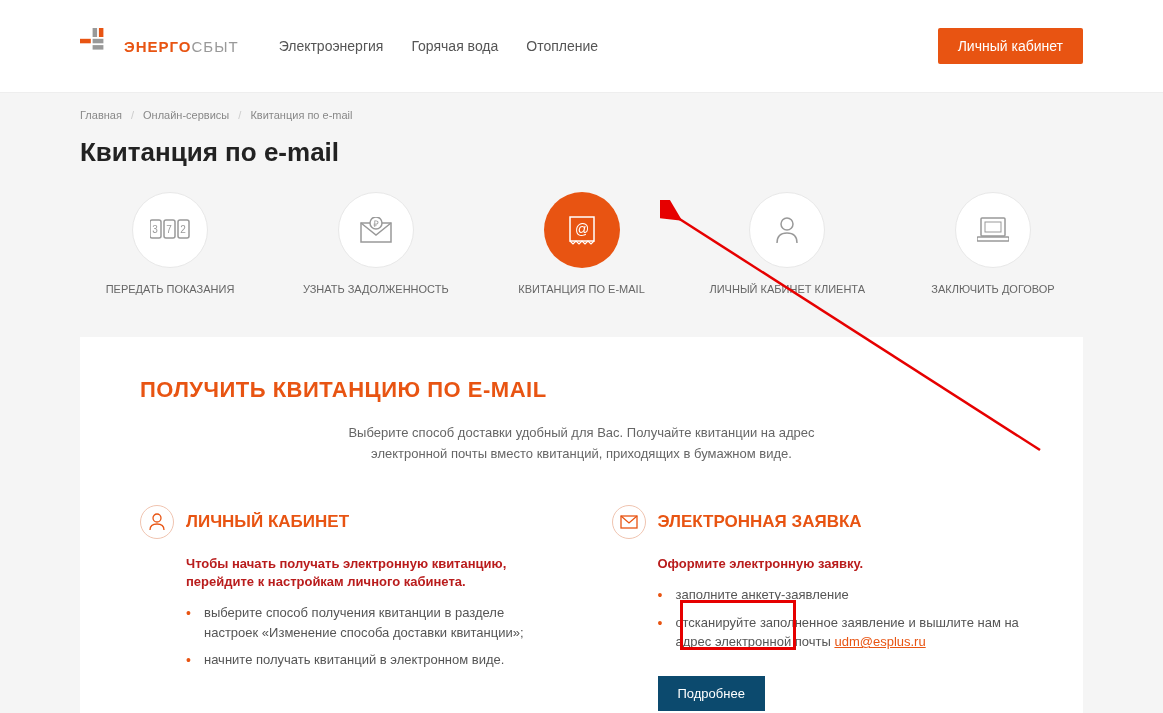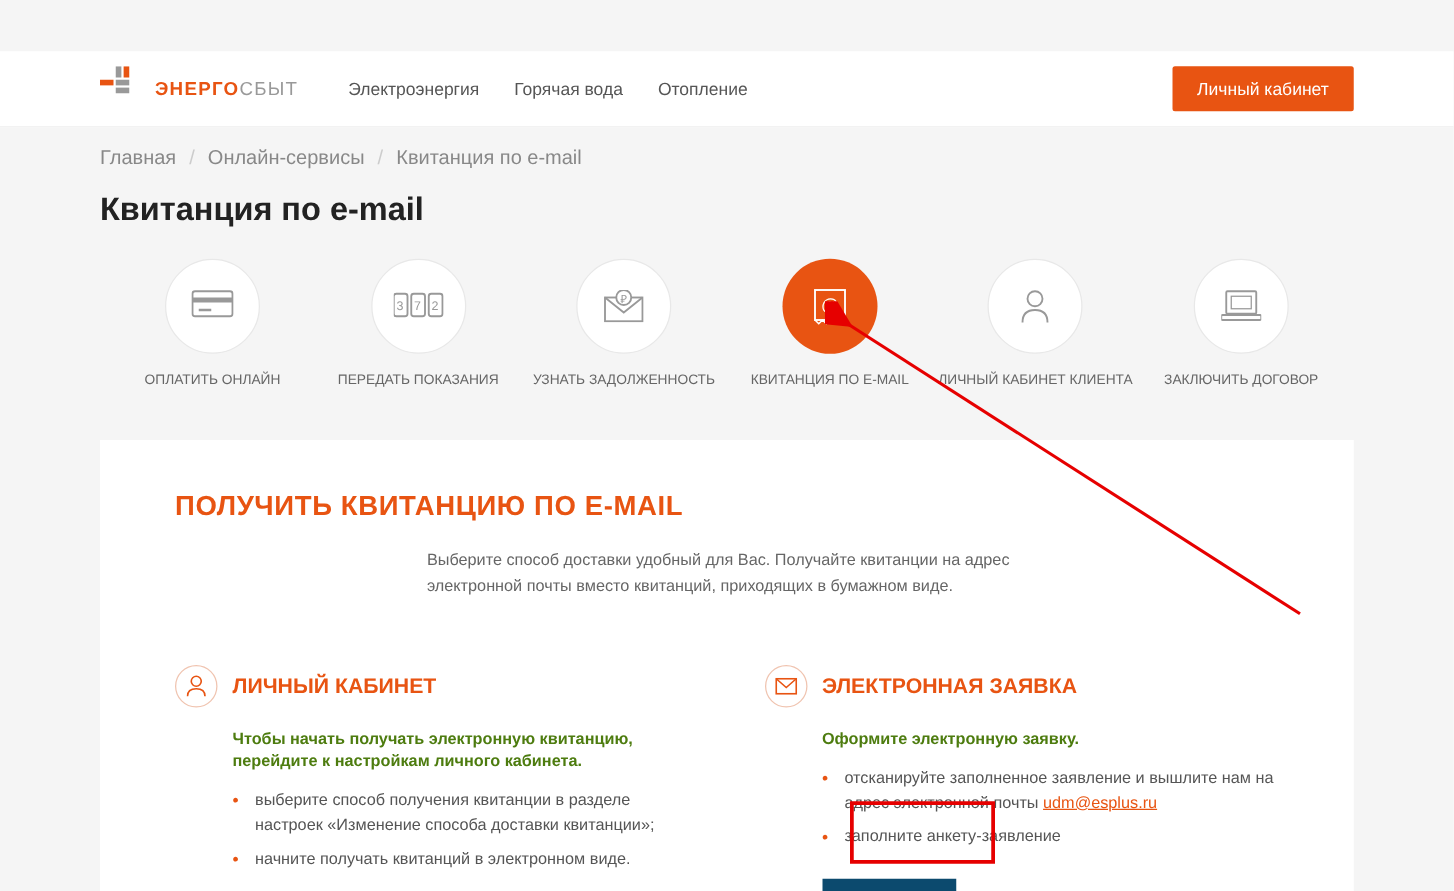--- a/index.html
+++ b/index.html
@@ -1,49 +1,49 @@
 <!DOCTYPE html>
 <html><head>
   <meta charset="utf-8">
   <style>
     * { margin: 0; padding: 0; box-sizing: border-box; }
     body { font-family: Arial, sans-serif; background: #f5f5f5; color: #333; }
     .wrapper { width: 1163px; margin: 0 auto; background: #fff; position: relative; }
-    .header { display: flex; align-items: center; padding: 12px 80px; border-bottom: 1px solid #eee; margin-top: 41px; }
+    .header { display: flex; align-items: center; padding: 28px 80px; border-bottom: 1px solid #eee; }
     .logo { display: flex; align-items: center; margin-right: 40px; }
     .logo-svg { width: 36px; height: 36px; }
     .logo-text { margin-left: 8px; font-size: 15px; letter-spacing: 1px; }
     .logo-text .o { color: #e85412; font-weight: bold; }
     .logo-text .g { color: #999; }
     .nav { display: flex; gap: 28px; flex: 1; align-items: flex-end; }
     .nav-item { color: #555; font-size: 14px; cursor: pointer; }
     .header-btn { background: #e85412; color: #fff; padding: 10px 20px; border: none; font-size: 14px; cursor: pointer; border-radius: 2px; }
     
     .page { background: #f5f5f5; padding: 0 80px 40px; }
-    .breadcrumb { padding: 16px 0; font-size: 16px; color: #888; }
+    .breadcrumb { padding: 16px 0; font-size: 11px; color: #888; }
     .breadcrumb a { color: #888; text-decoration: none; }
     .breadcrumb .sep { margin: 0 6px; color: #ccc; }
     .page-title { font-size: 26px; color: #222; margin-bottom: 24px; font-weight: 600; }
     
     .circles { display: flex; justify-content: space-between; margin-bottom: 40px; padding: 0 10px; }
     .circle-item { display: flex; flex-direction: column; align-items: center; width: 160px; cursor: pointer; }
     .circle { width: 76px; height: 76px; border-radius: 50%; background: #fff; border: 1px solid #e8e8e8; display: flex; align-items: center; justify-content: center; margin-bottom: 14px; }
     .circle.active { background: #e85412; border: none; }
     .circle-label { font-size: 11px; color: #666; text-align: center; text-transform: uppercase; line-height: 1.4; }
     
     .panel { background: #fff; padding: 40px 60px 50px; }
     .panel-title { color: #e85412; font-size: 22px; font-weight: 600; text-align: left; margin-bottom: 20px; letter-spacing: 0.5px; }
-    .panel-sub { color: #666; font-size: 13px; text-align: left; line-height: 1.6; max-width: 480px; margin: 0 auto 52px; }
+    .panel-sub { color: #666; font-size: 13px; text-align: center; line-height: 1.6; max-width: 480px; margin: 0 auto 40px; }
     
     .cols { display: flex; gap: 60px; }
     .col { flex: 1; }
     .col-head { display: flex; align-items: center; gap: 12px; margin-bottom: 16px; }
     .col-icon { width: 34px; height: 34px; border-radius: 50%; border: 1px solid #f0c4b0; display: flex; align-items: center; justify-content: center; }
     .col-title { color: #e85412; font-size: 17px; font-weight: 600; text-transform: uppercase; }
-    .col-intro { font-size: 13px; font-weight: 600; color: #4d7c0f; margin-bottom: 12px; line-height: 1.4; margin-left: 46px; }
+    .col-intro { font-size: 13px; font-weight: 600; color: #b91c1c; margin-bottom: 12px; line-height: 1.4; margin-left: 46px; }
     .col ul { list-style: none; margin-left: 46px; }
     .col li { font-size: 13px; color: #555; line-height: 1.5; margin-bottom: 8px; position: relative; padding-left: 18px; }
     .col li::before { content: "•"; color: #e85412; position: absolute; left: 0; font-size: 14px; }
     .col a.mail { color: #e85412; text-decoration: underline; }
     .more-btn { background: #0c4a6e; color: #fff; border: none; padding: 10px 20px; font-size: 13px; cursor: pointer; margin-left: 46px; margin-top: 16px; }
     
     .annotation-box { position: absolute; border: 3px solid #e60000; pointer-events: none; }
     .arrow-svg { position: absolute; pointer-events: none; }
   </style>
 </head>
@@ -74,30 +74,20 @@
       <a>Главная</a>
       <span class="sep">/</span>
       <a>Онлайн-сервисы</a>
       <span class="sep">/</span>
       <span>Квитанция по e-mail</span>
     </div>
 
     <h1 class="page-title">Квитанция по e-mail</h1>
 
     <div class="circles">
-      <div class="circle-item">
-        <div class="circle">
-          <svg width="34" height="26">
-              <rect x="1" y="1" width="32" height="20" rx="2" fill="none" stroke="#999" stroke-width="1.5"></rect>
-              <rect x="1" y="6" width="32" height="4" fill="#999"></rect>
-              <rect x="6" y="15" width="10" height="2" fill="#999"></rect>
-            </svg>
-        </div>
-        <span class="circle-label">ОПЛАТИТЬ ОНЛАЙН</span>
-      </div>
       <div class="circle-item">
         <div class="circle">
           <svg width="40" height="24">
               <rect x="0" y="2" width="11" height="18" rx="2" fill="none" stroke="#999" stroke-width="1.5"></rect>
               <rect x="14" y="2" width="11" height="18" rx="2" fill="none" stroke="#999" stroke-width="1.5"></rect>
               <rect x="28" y="2" width="11" height="18" rx="2" fill="none" stroke="#999" stroke-width="1.5"></rect>
               <text x="5" y="15" font-size="10" fill="#999" text-anchor="middle">3</text>
               <text x="19" y="15" font-size="10" fill="#999" text-anchor="middle">7</text>
               <text x="33" y="15" font-size="10" fill="#999" text-anchor="middle">2</text>
             </svg>
@@ -173,22 +163,22 @@
             <div class="col-icon">
               <svg width="18" height="14">
                   <rect x="1" y="1" width="16" height="12" fill="none" stroke="#e85412" stroke-width="1.3"></rect>
                   <path d="M1 1 L9 8 L17 1" fill="none" stroke="#e85412" stroke-width="1.3"></path>
                 </svg>
             </div>
             <h3 class="col-title">ЭЛЕКТРОННАЯ ЗАЯВКА</h3>
           </div>
           <p class="col-intro">Оформите электронную заявку.</p>
           <ul>
+            <li>заполните анкету-заявление</li>
             <li><span>отсканируйте заполненное заявление и вышлите нам на адрес электронной почты </span><a class="mail">udm@esplus.ru</a></li>
-            <li>заполните анкету-заявление</li>
           </ul>
           <button class="more-btn">Подробнее</button>
         </div>
       </div>
     </div>
   </div>
 
   <svg class="arrow-svg" style="left:660px; top:200px; width:400px; height:260px;">
     <defs>
         <marker id="ah" markerWidth="12" markerHeight="12" refX="2" refY="6" orient="auto">

